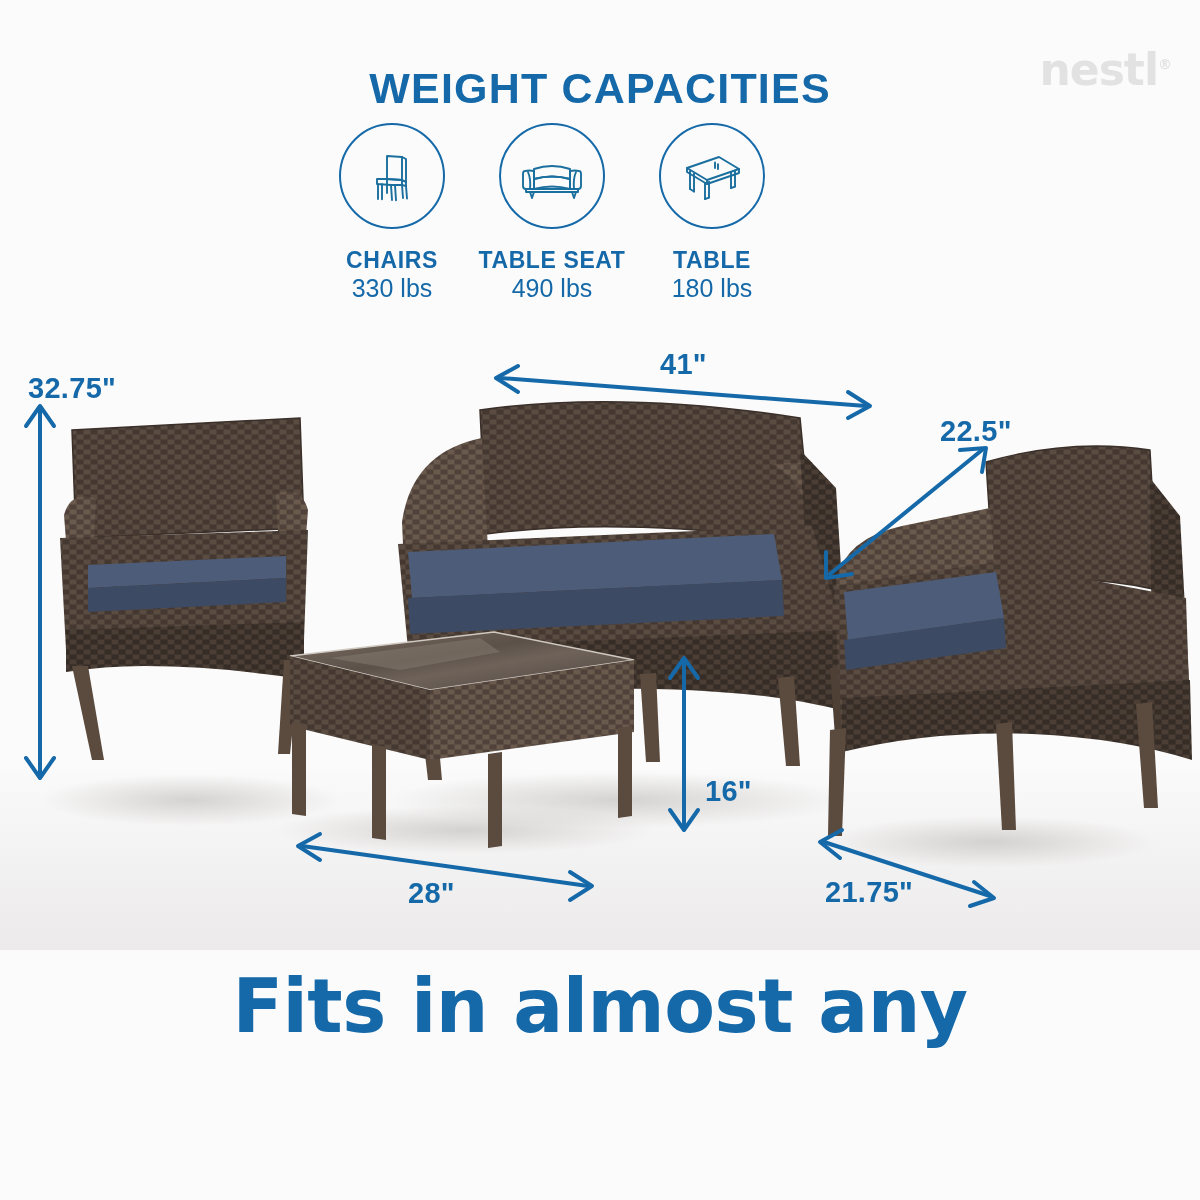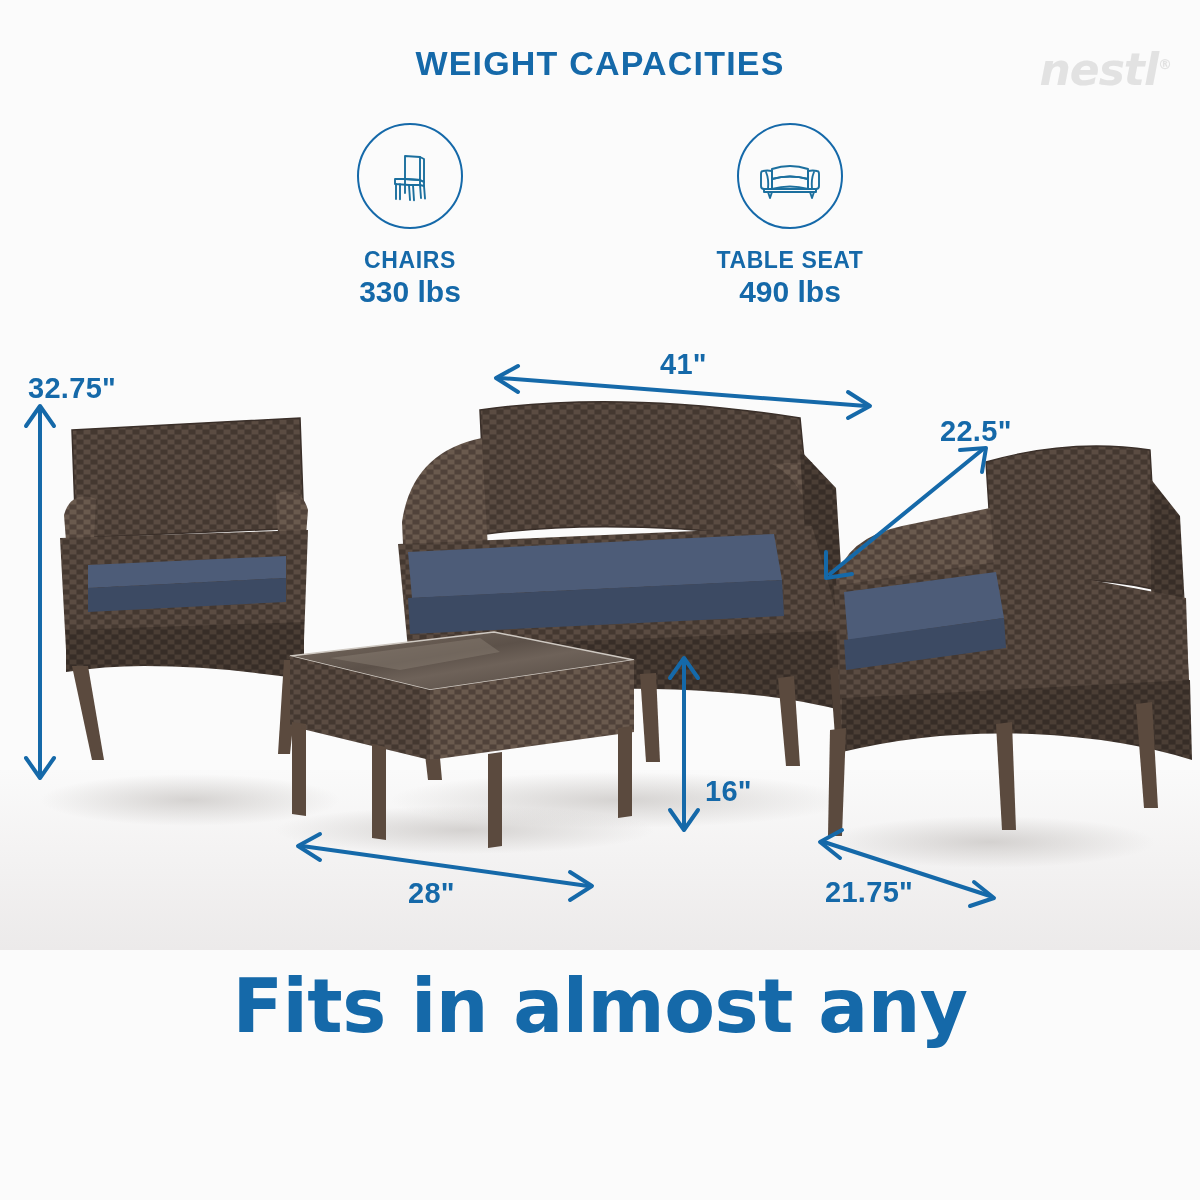--- a/index.html
+++ b/index.html
@@ -22,46 +22,45 @@
   .brand {
     position: absolute;
     top: 48px;
     right: 28px;
     font-size: 44px;
     font-weight: 700;
     letter-spacing: -1px;
     color: #e2e2e2;
     line-height: 1;
     font-family: "DejaVu Sans", sans-serif;
-    font-style: italic;
   }
   .brand .reg {
     font-size: 14px;
     vertical-align: super;
     letter-spacing: 0;
   }
   
   .wc-title {
     position: absolute;
-    top: 44px;
+    top: 64px;
     left: 0;
     width: 1200px;
     text-align: center;
-    font-size: 34px;
+    font-size: 43px;
     font-weight: 700;
     letter-spacing: 1.2px;
     color: #1569a9;
   }
   .wc-row {
     position: absolute;
     top: 123px;
-    left: 330px;
+    left: 312px;
     width: 540px;
     display: flex;
-    justify-content: space-between;
+    justify-content: flex-start;
   }
   .wc-item {
     width: 160px;
     text-align: center;
   }
   .wc-circle {
     width: 106px;
     height: 106px;
     margin: 0 auto;
     border: 2.5px solid #1569a9;
@@ -73,22 +72,22 @@
   }
   .wc-label {
     margin-top: 18px;
     font-size: 23px;
     font-weight: 600;
     letter-spacing: .6px;
     color: #1569a9;
     line-height: 1.18;
   }
   .wc-value {
-    font-size: 30px;
-    font-weight: 700;
+    font-size: 25px;
+    font-weight: 400;
     color: #1569a9;
     line-height: 1.18;
   }
   
   .scene {
     position: absolute;
     top: 330px;
     left: 0;
     width: 1200px;
     height: 620px;
@@ -179,20 +178,43 @@
 
             <path d="M13 47 l2 6 l2 -6"></path>
             <path d="M55 47 l2 6 l2 -6"></path>
           </g>
         </svg>
       </div>
       <div class="wc-label">TABLE SEAT</div>
       <div class="wc-value">490 lbs</div>
     </div>
 
+    <div class="wc-item">
+      <div class="wc-circle">
+        <svg width="66" height="62" viewBox="0 0 66 62">
+          <g fill="none" stroke="#1b6f9e" stroke-width="1.9" stroke-linejoin="round" stroke-linecap="round">
+
+            <path d="M8 23 L40 12 L60 24 L28 35 Z"></path>
+
+            <path d="M8 23 L8 27 L28 39 L28 35"></path>
+            <path d="M28 39 L60 28 L60 24"></path>
+
+            <path d="M11 26 L11 44 M15 28.4 L15 46.5"></path>
+            <path d="M11 44 L15 46.5"></path>
+            <path d="M26 38 L26 54 M30 36.6 L30 52.6"></path>
+            <path d="M26 54 L30 52.6"></path>
+            <path d="M52 27 L52 43 M56 25.6 L56 41.6"></path>
+            <path d="M52 43 L56 41.6"></path>
+            <path d="M36 17.5 L36 23 M39 19.2 L39 24"></path>
+          </g>
+        </svg>
+      </div>
+      <div class="wc-label">TABLE</div>
+      <div class="wc-value">180 lbs</div>
+    </div>
   </div>
 
   <svg class="scene" viewBox="0 0 1200 620">
     <defs>
 
       <pattern id="wicker" width="14" height="10" patternUnits="userSpaceOnUse">
         <rect width="14" height="10" fill="#4e4139"></rect>
         <rect x="0" y="0" width="6" height="4" fill="#5b4c42"></rect>
         <rect x="7" y="5" width="6" height="4" fill="#5b4c42"></rect>
         <rect x="0" y="5" width="6" height="4" fill="#443830"></rect>

